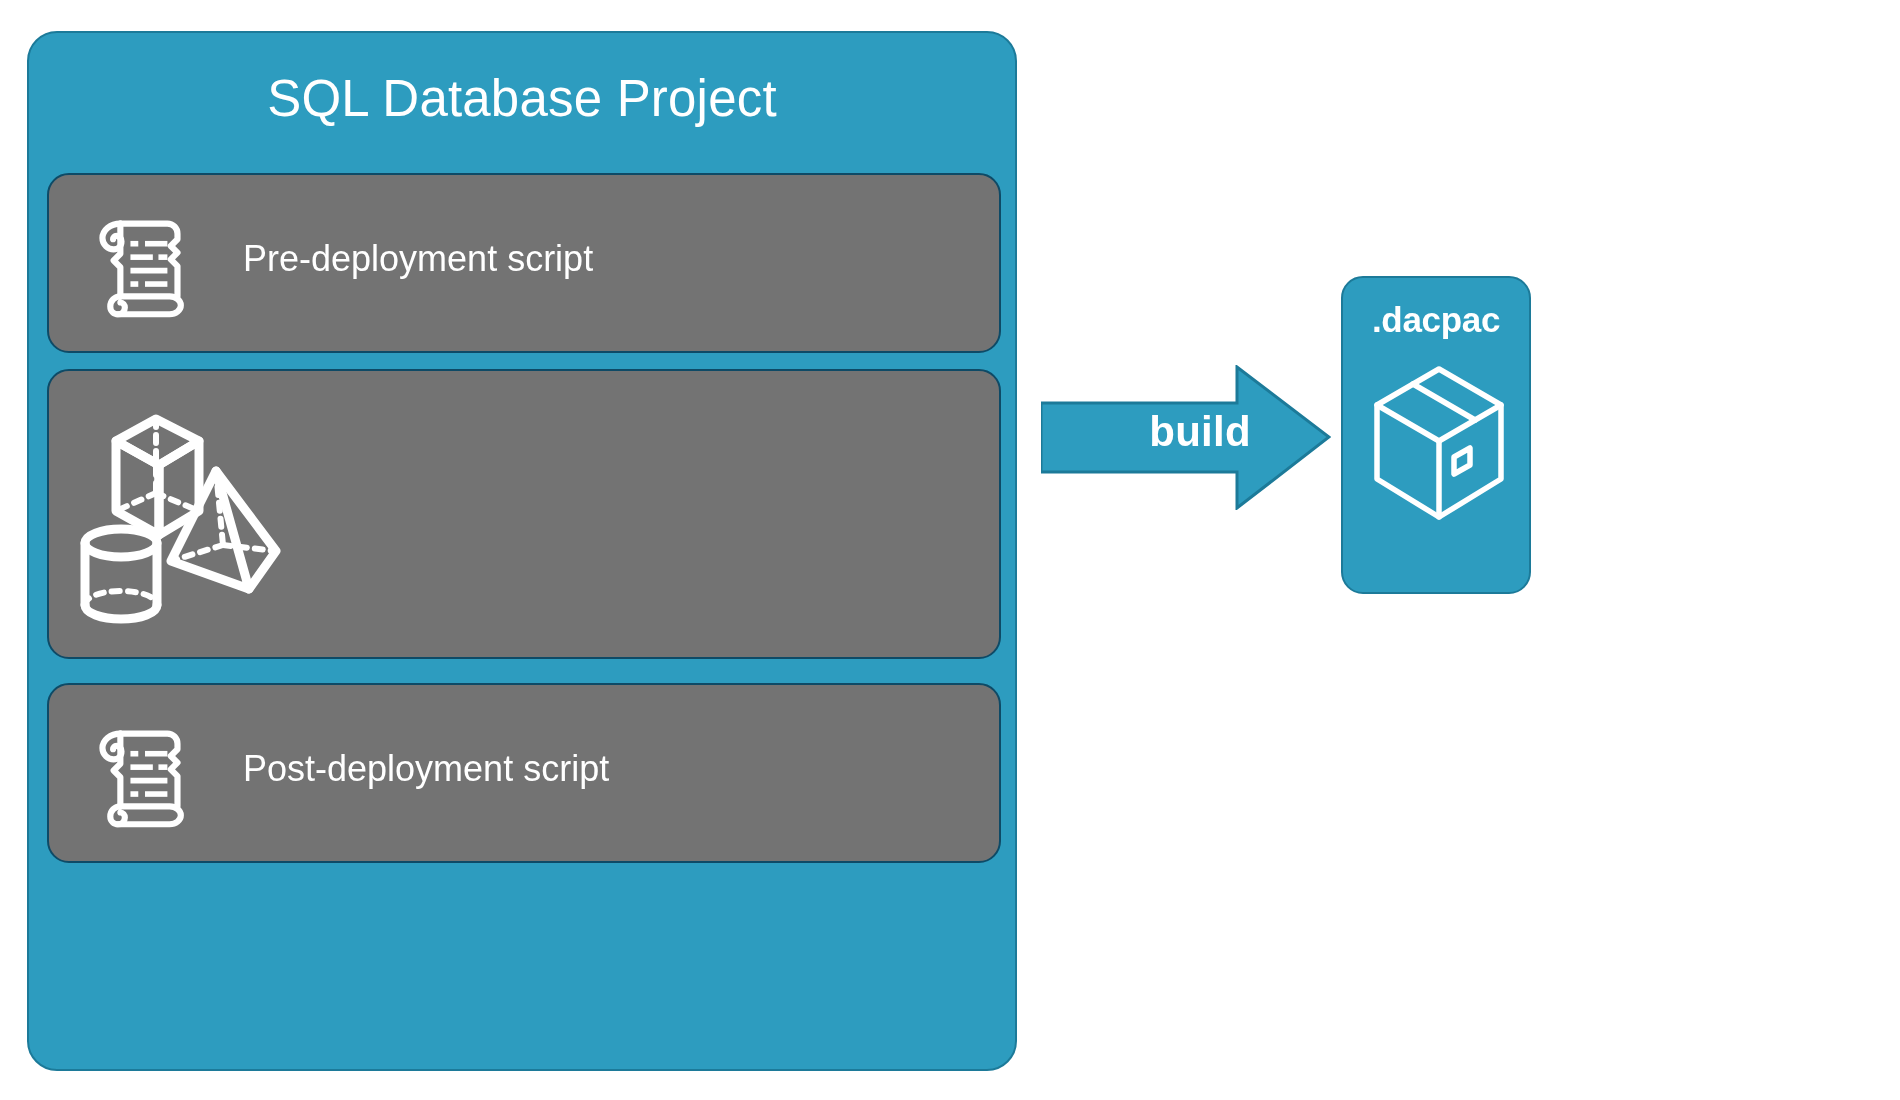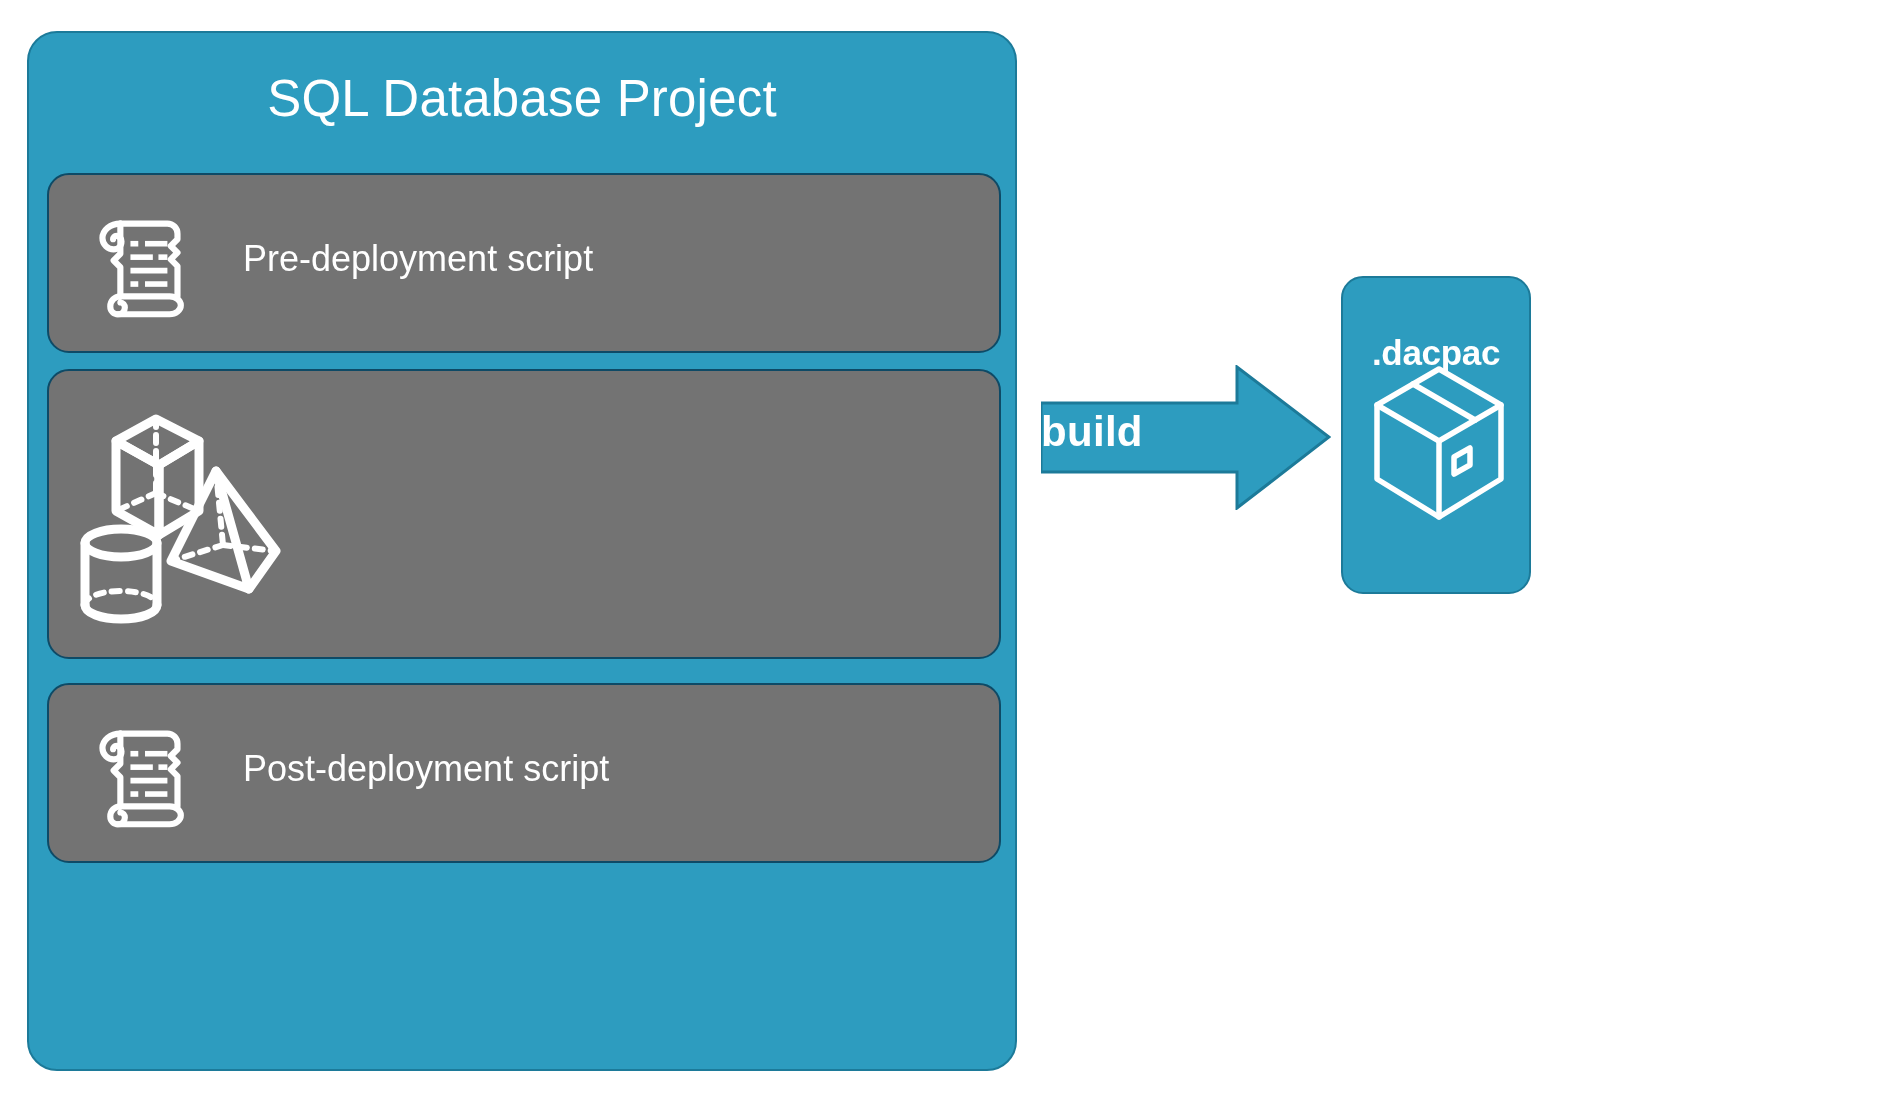--- a/index.html
+++ b/index.html
@@ -87,21 +87,21 @@
     left: 1041px;
     top: 365px;
     width: 290px;
     height: 145px;
   }
   .build-arrow-label {
     position: absolute;
     left: 1041px;
     top: 408px;
     width: 210px;
-    text-align: left;
+    text-align: right;
     color: #ffffff;
     font-size: 42px;
     font-weight: 700;
     letter-spacing: 0.3px;
     pointer-events: none;
   }
 
   
   .output-card {
     position: absolute;
@@ -117,21 +117,20 @@
   .output-title {
     position: absolute;
     left: 0;
     top: 22px;
     width: 100%;
     text-align: center;
     color: #ffffff;
     font-size: 35px;
     font-weight: 700;
     letter-spacing: -0.3px;
-    margin-top: 33px;
   }
   .output-icon {
     position: absolute;
     left: 28px;
     top: 85px;
     width: 136px;
     height: 160px;
   }
 </style>
 </head>

